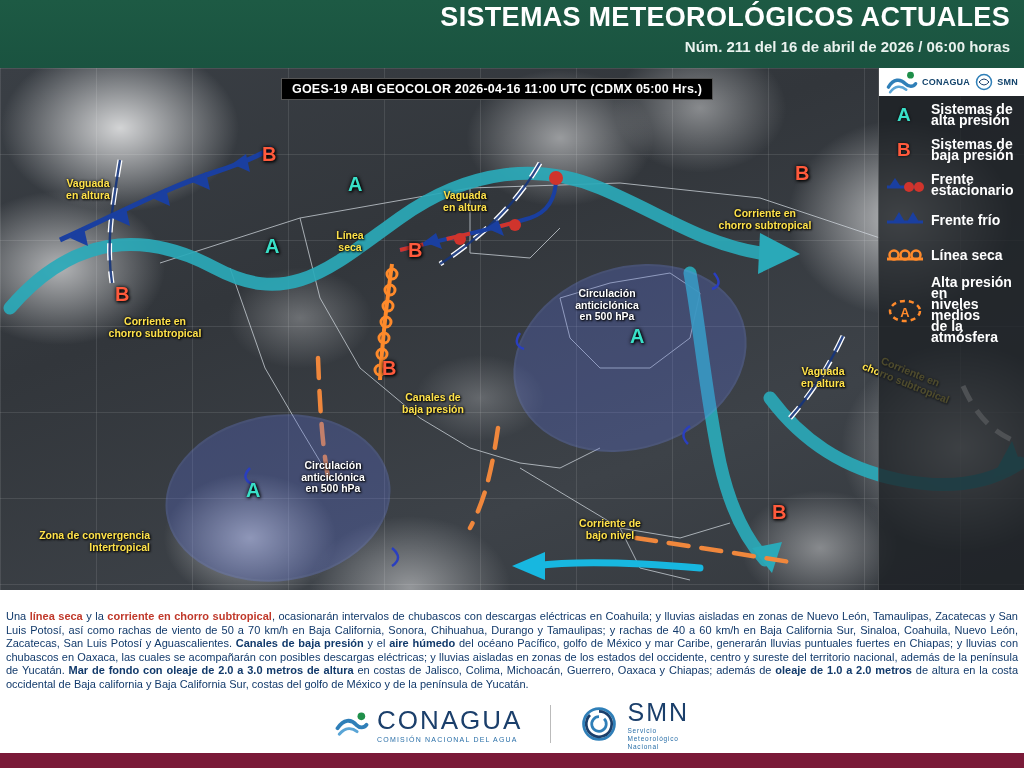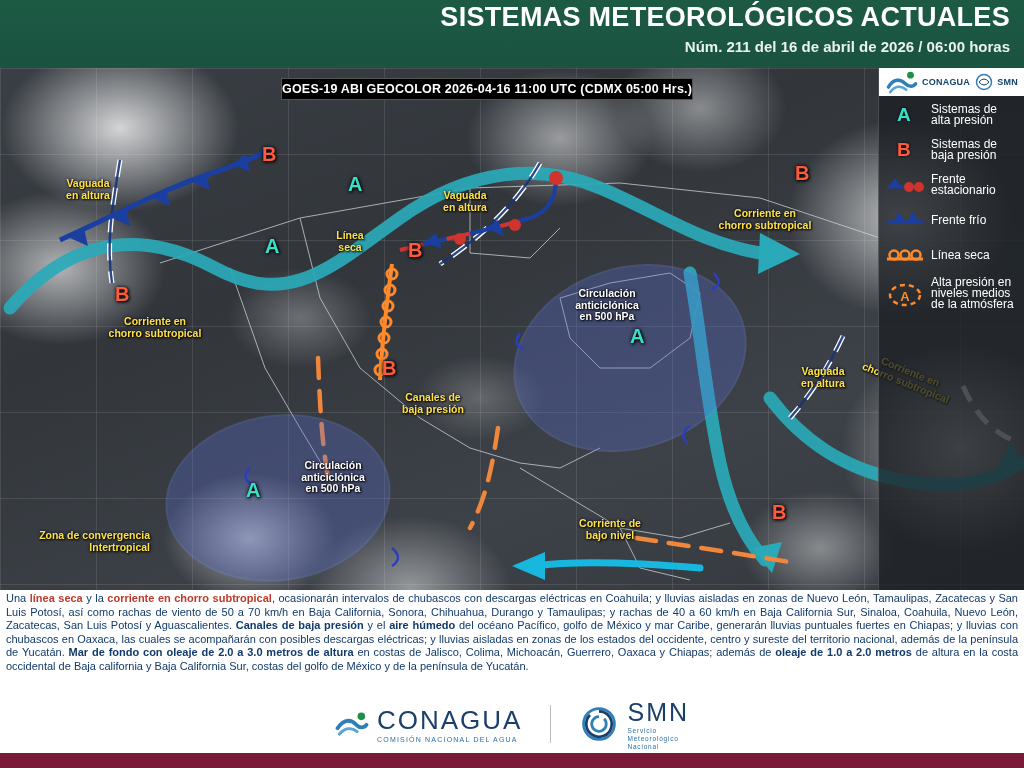--- a/index.html
+++ b/index.html
@@ -71,21 +71,21 @@
       repeating-linear-gradient(to right, rgba(255,255,255,.17) 0 1px, transparent 1px 96px),
       repeating-linear-gradient(to bottom, rgba(255,255,255,.17) 0 1px, transparent 1px 86px);
     opacity: .6;
   }
   .map-svg { position: absolute; inset: 0; }
 
   .goes-banner {
     position: absolute; left: 281px; top: 10px;
     background: #000; color: #fff;
     font-size: 12.5px; font-weight: bold;
-    padding: 3px 0;
+    padding: 3px 10px;
     letter-spacing: .2px;
     border: 1px solid #555;
     white-space: nowrap;
   }
 
   
   .mlabel {
     position: absolute;
     color: #ffe24a;
     font-size: 10.5px;
@@ -126,39 +126,39 @@
     margin-bottom: 9px;
     min-height: 26px;
   }
   .legend-icon {
     width: 40px; min-width: 40px; height: 24px;
     position: relative;
     margin-right: 6px;
   }
   .legend-label {
     color: #ffffff;
-    font-size: 12px;
+    font-size: 14px;
     line-height: 11px;
-    font-weight: normal;
+    font-weight: bold;
     white-space: pre-line;
   }
   .lg-A, .lg-B {
     position:absolute; left:12px; top:1px;
     font-size: 19px; font-weight: bold;
     text-shadow: 0 0 3px #000;
   }
   .lg-A { color:#39e0c8; }
   .lg-B { color:#ff5a3c; }
 
   
   .textblock {
     position: absolute; left: 0; top: 590px;
     width: 1024px; height: 105px;
     background: #ffffff;
-    padding: 2px 6px 0 6px;
+    padding: 20px 6px 0 6px;
     color: #123a6b;
     font-size: 11px;
     line-height: 13.6px;
     text-align: justify;
   }
   .hl-red { color: #c0392b; font-weight: bold; }
   .hl-blue { color: #123a6b; font-weight: bold; }
 
   
   .footer {

